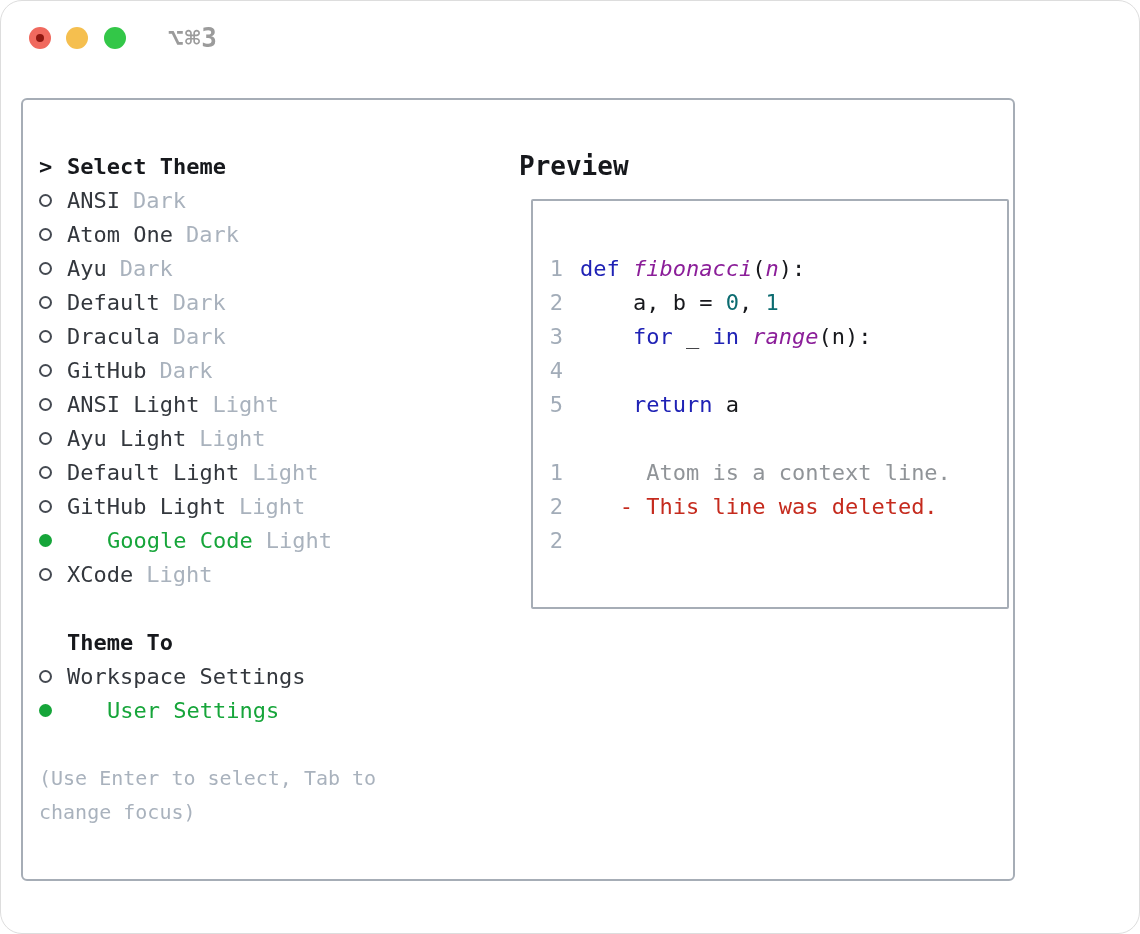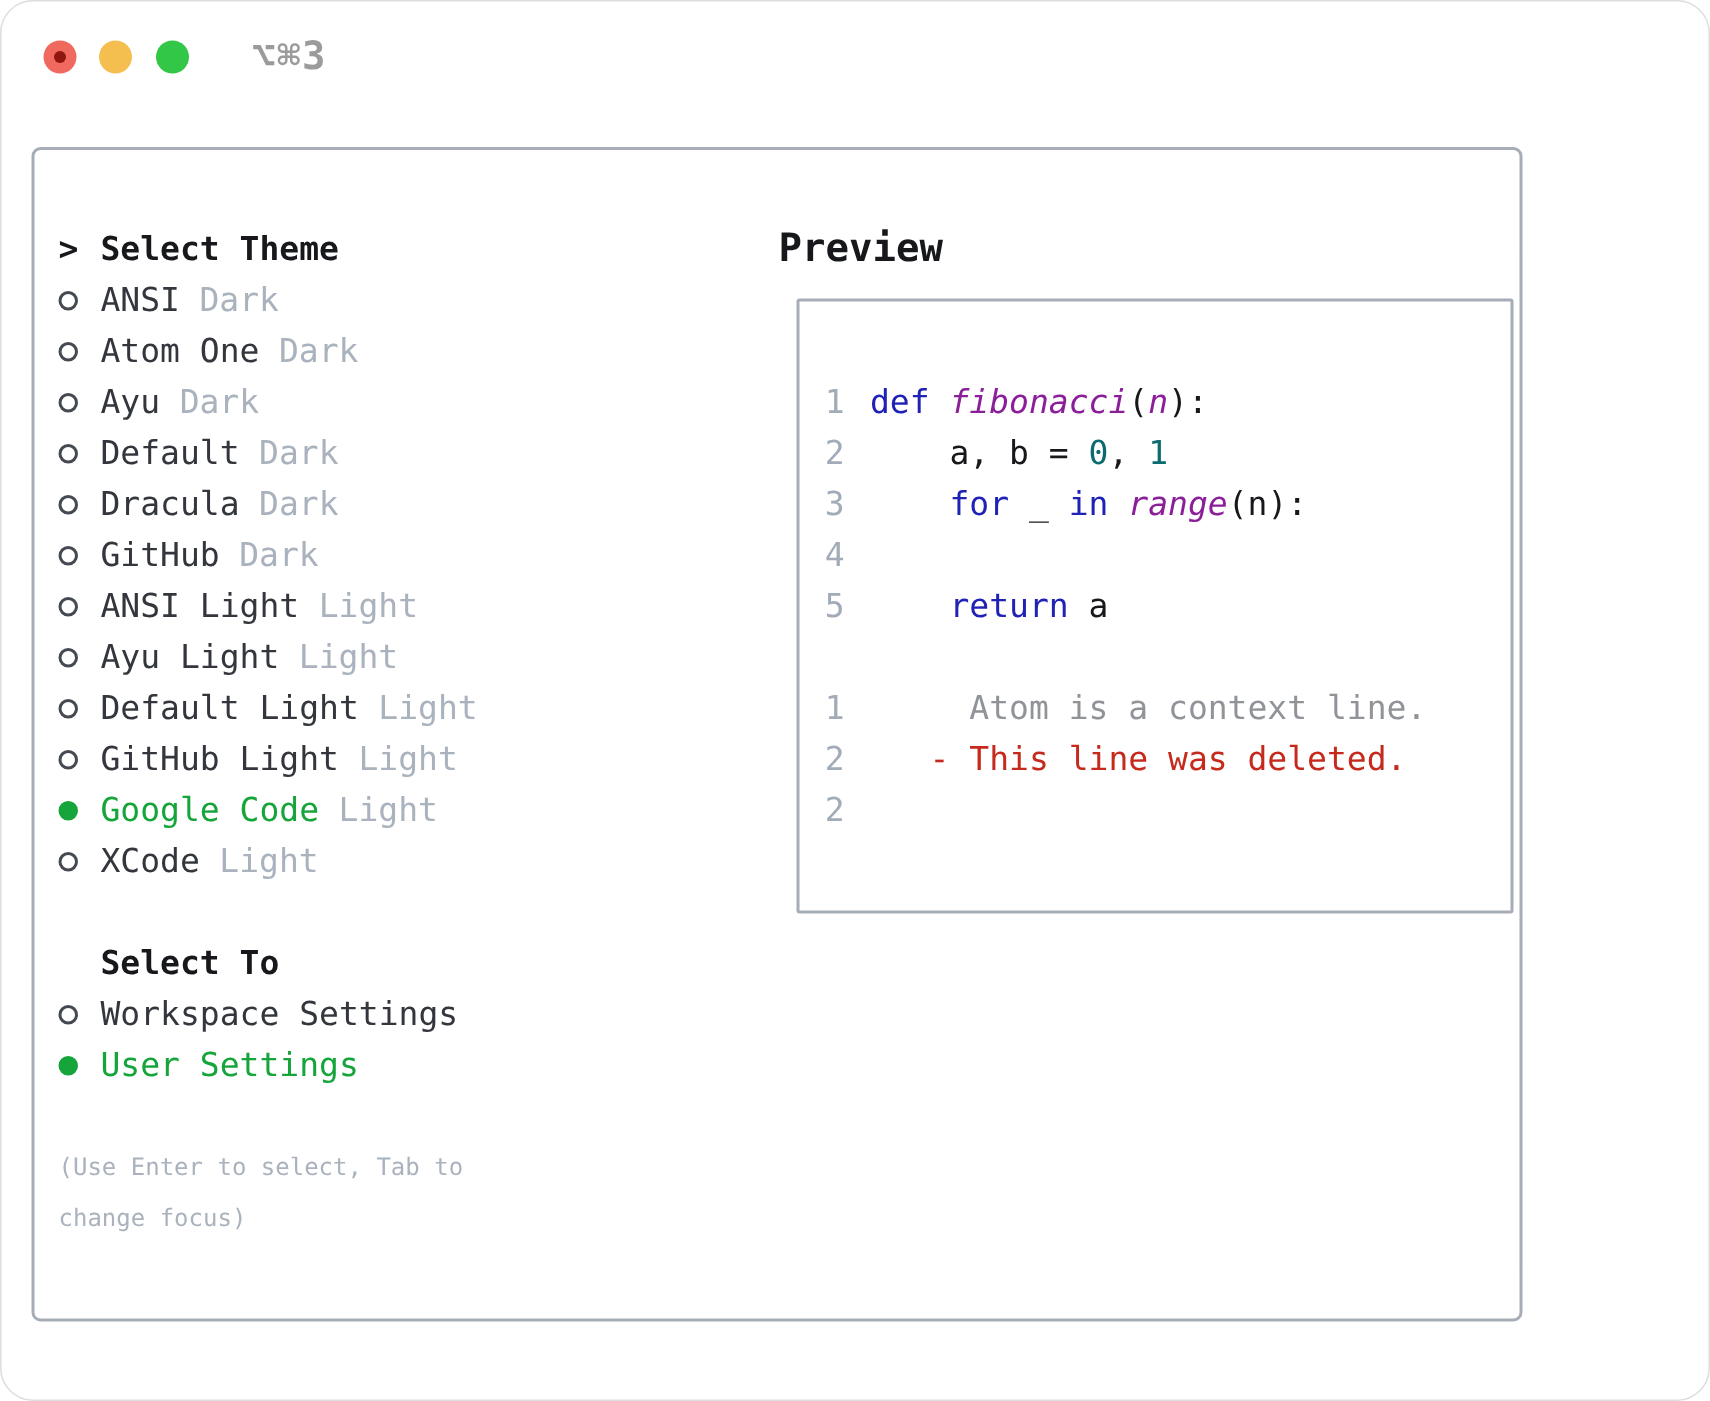--- a/index.html
+++ b/index.html
@@ -40,26 +40,26 @@
   .left-col { position: absolute; left: 16px; top: 49px; width: 450px; }
   .row { display: flex; align-items: center; height: 34px; font-size: 22px; white-space: pre; }
   .marker { flex: none; width: 28px; display: flex; align-items: center; }
   .caret { font-weight: 700; color: #16181c; }
   .ring {
     width: 13px; height: 13px; border-radius: 50%;
     border: 2px solid #454a52; background: transparent;
   }
   .ring.selected { border-color: var(--c-accent_green); background: var(--c-accent_green); }
   .row-label { color: var(--c-text_dark); }
-  .row.selected .row-label { color: var(--c-accent_green); }
+  .row.selected .row-label { color: var(--c-accent_green); margin-left: 40px; }
   .row.header-row .row-label { font-weight: 700; color: #16181c; }
   .row-tag { color: var(--c-muted); margin-left: 13px; }
   .section-gap { height: 34px; }
   .apply-header { padding-left: 28px; }
-  .hint { color: var(--c-muted); font-size: 16px; line-height: 34px; white-space: pre; }
+  .hint { color: var(--c-muted); font-size: 20px; line-height: 34px; white-space: pre; }
   
   .right-col { position: absolute; left: 474px; top: 49px; width: 504px; }
   .preview-header { height: 34px; display: flex; align-items: center; font-size: 26px; font-weight: 700; color: #16181c; padding-left: 22px; }
   .preview-box {
     margin-left: 34px; margin-top: 16px;
     width: 478px; height: 410px;
     border: 2px solid var(--c-panel_border);
     border-radius: 2px;
     padding: 50px 14px 0 16px;
     overflow: hidden;
@@ -177,21 +177,21 @@
       <span class="ring"></span>
     </span>
     <span class="row-label">XCode</span>
     <span class="row-tag">Light</span>
   </div>
         </div>
 
       <div class="section-gap"></div>
 
       <div class="row header-row apply-header">
-        <span class="row-label">Select To</span>
+        <span class="row-label">Theme To</span>
       </div>
 
       <div>
           <div class="row">
     <span class="marker">
       <span class="ring"></span>
     </span>
     <span class="row-label">Workspace Settings</span>
     
   </div>

